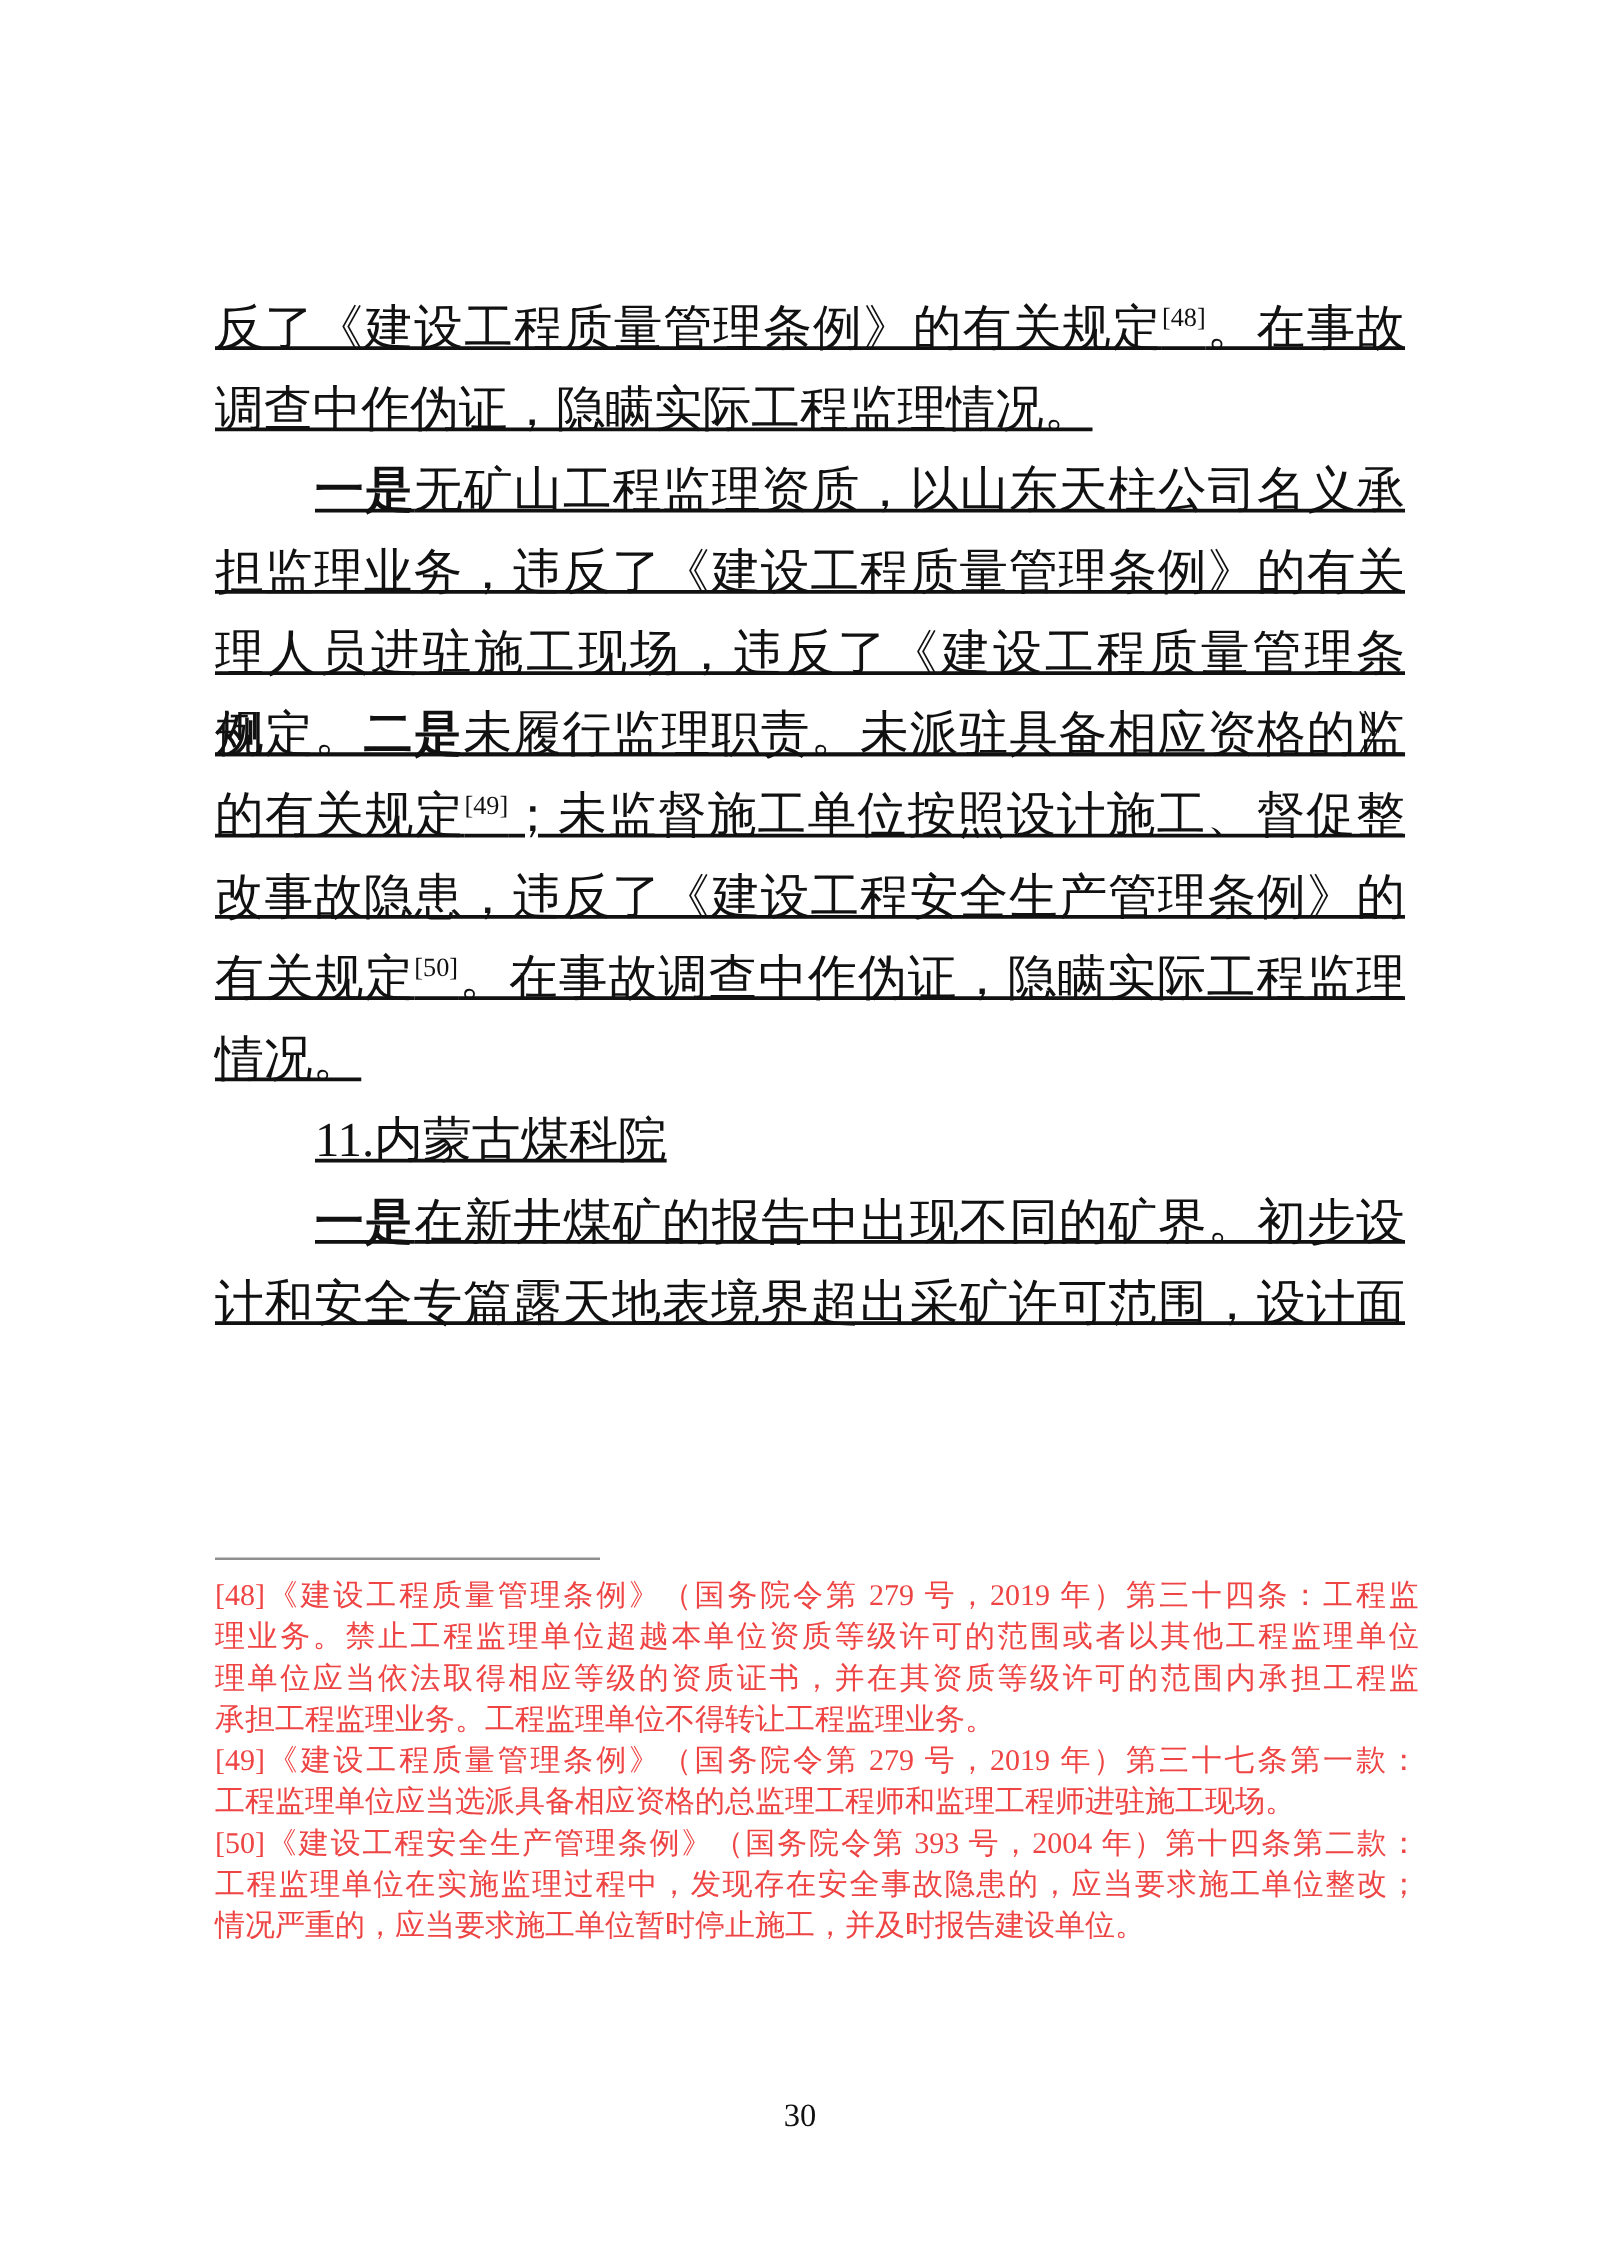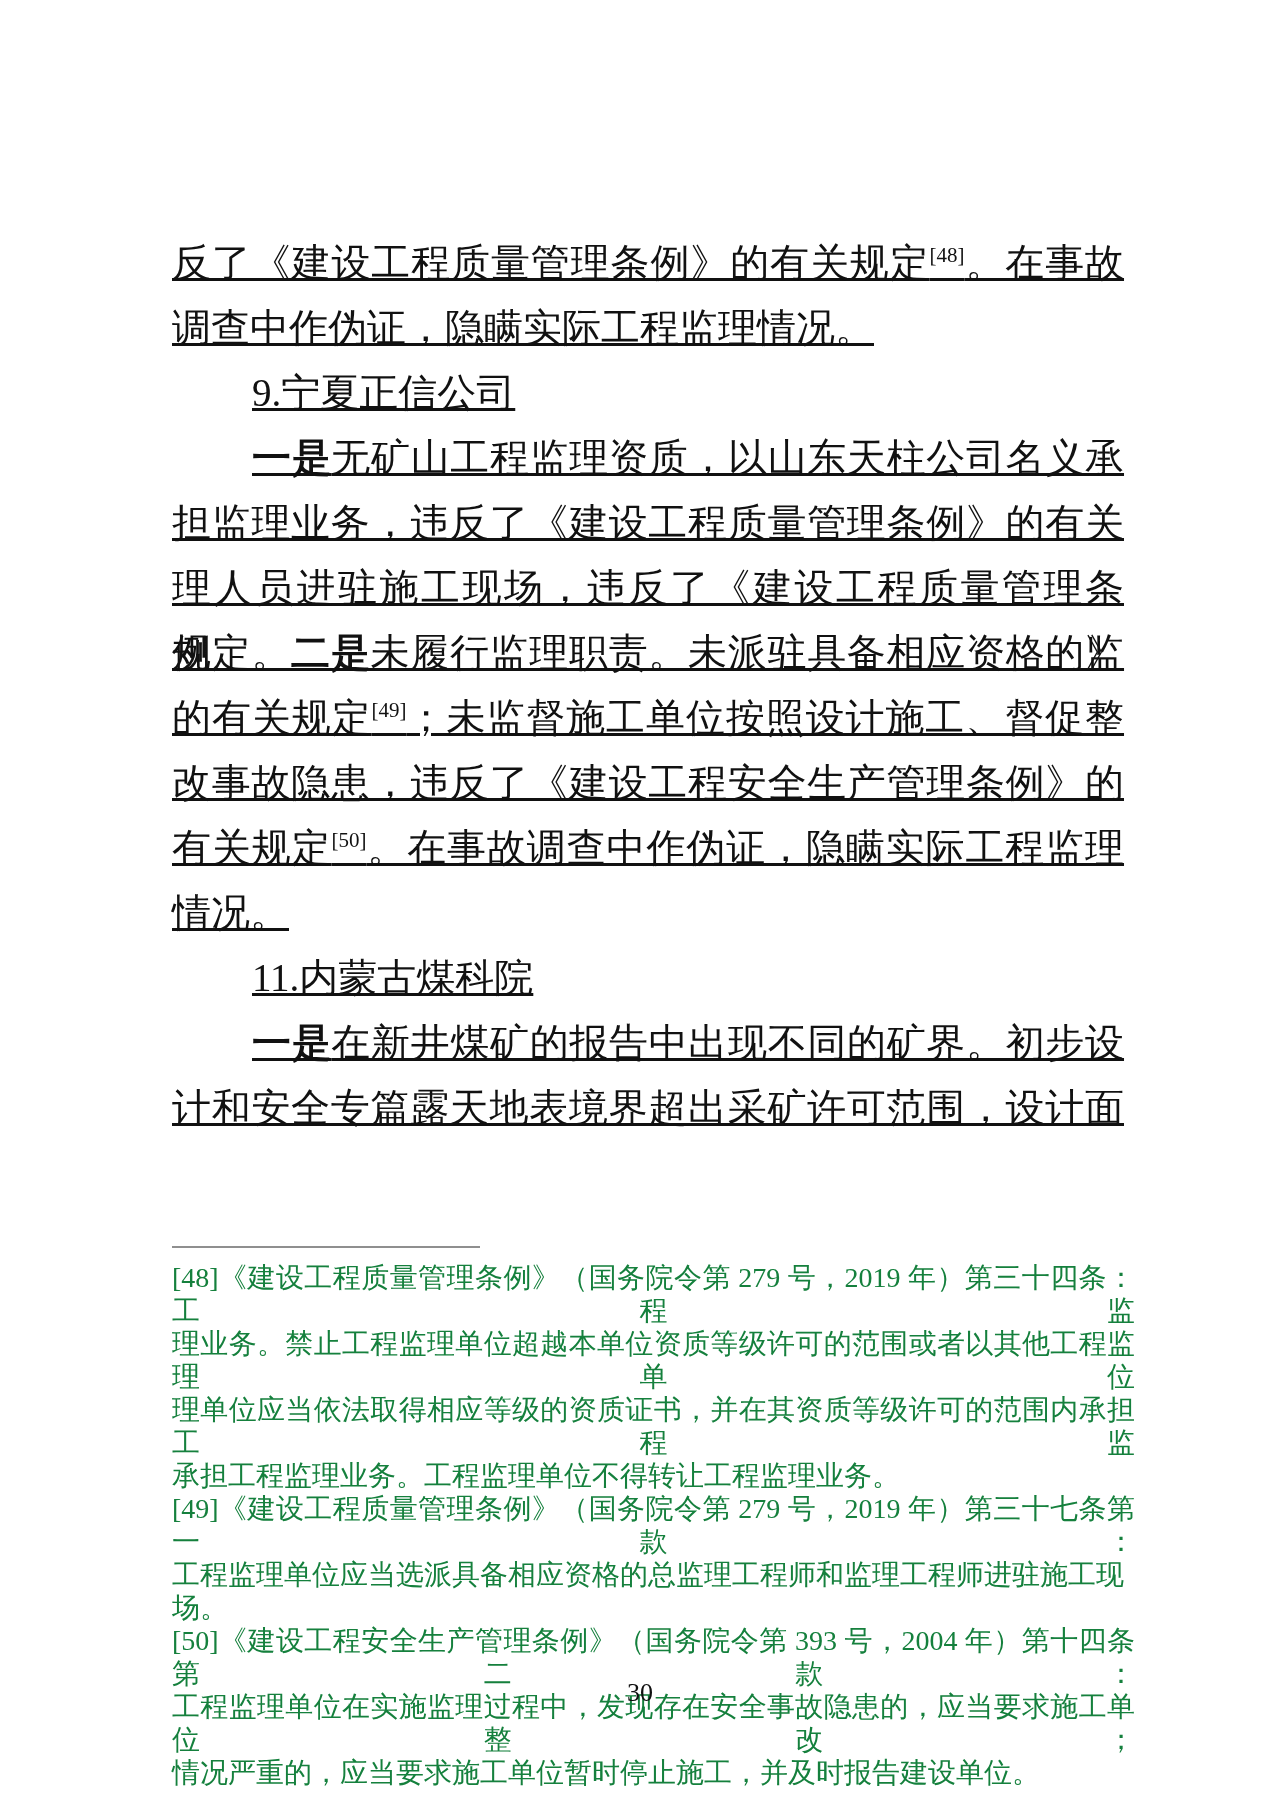--- a/index.html
+++ b/index.html
@@ -36,43 +36,42 @@
     top: 1246px;
     width: 308px;
     height: 0;
     border-top: 2px solid #8f8f8f;
   }
   .footnotes-block {
     position: absolute;
     left: 172px;
     top: 1261px;
     width: 963px;
-    font-size: 28px;
+    font-size: 24px;
     line-height: 33px;
-    color: #15803d;
+    color: #ef4444;
   }
   .fline.just { text-align: justify; text-align-last: justify; }
   .page-num {
     position: absolute;
     left: 0;
     top: 1678px;
     width: 100%;
     text-align: center;
     font-size: 26px;
     color: #111111;
   }
 </style>
 </head>
 <body>
 
 <div class="page">
   <div class="body-block" id="body-block">
       <div class="bline just"><span>反了《建设工程质量管理条例》的有关规定</span><sup class="fnref">[48]</sup><span>。在事故</span></div>
       <div class="bline"><span>调查中作伪证，隐瞒实际工程监理情况。</span></div>
-      <div class="bline indent"><span>9.宁夏正信公司</span></div>
       <div class="bline indent just"><span class="bold">一是</span><span>无矿山工程监理资质，以山东天柱公司名义承</span></div>
       <div class="bline just"><span>担监理业务，违反了《建设工程质量管理条例》的有关</span></div>
       <div class="bline just"><span>理人员进驻施工现场，违反了《建设工程质量管理条例》</span></div>
       <div class="bline just"><span>规定。</span><span class="bold">二是</span><span>未履行监理职责。未派驻具备相应资格的监</span></div>
       <div class="bline just"><span>的有关规定</span><sup class="fnref">[49]</sup><span>；未监督施工单位按照设计施工、督促整</span></div>
       <div class="bline just"><span>改事故隐患，违反了《建设工程安全生产管理条例》的</span></div>
       <div class="bline just"><span>有关规定</span><sup class="fnref">[50]</sup><span>。在事故调查中作伪证，隐瞒实际工程监理</span></div>
       <div class="bline"><span>情况。</span></div>
       <div class="bline indent"><span>11.内蒙古煤科院</span></div>
       <div class="bline indent just"><span class="bold">一是</span><span>在新井煤矿的报告中出现不同的矿界。初步设</span></div>

